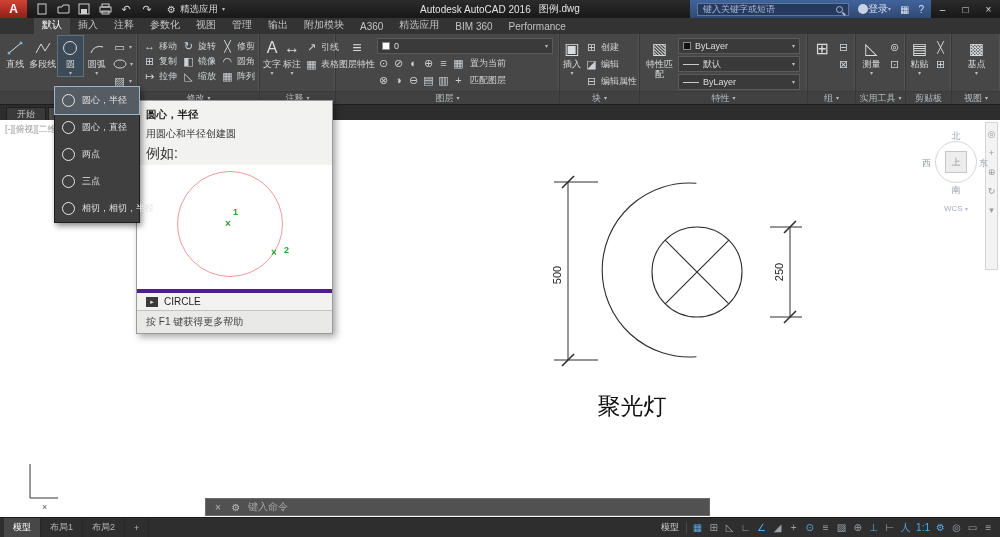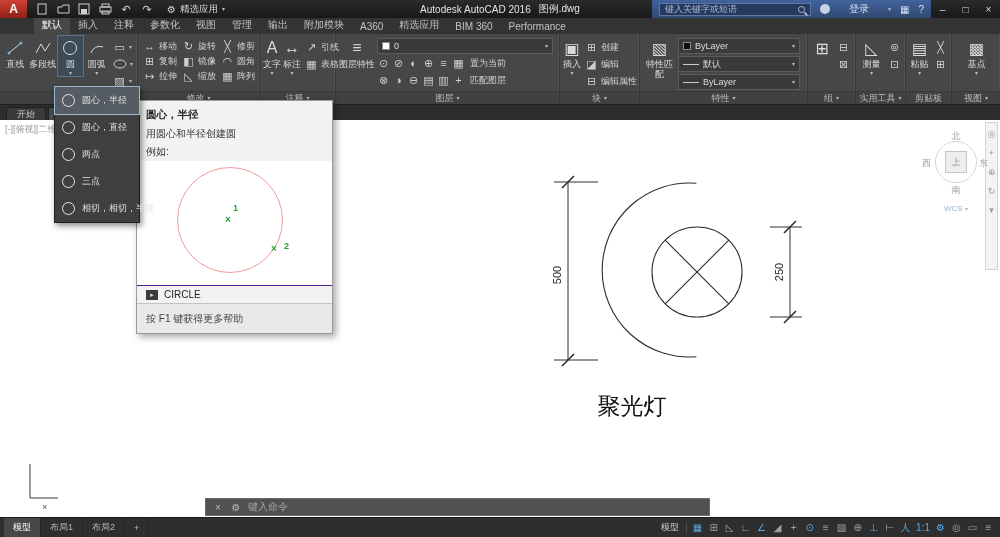--- a/index.html
+++ b/index.html
@@ -12,21 +12,21 @@
   .logo{width:27px;height:18px;background:linear-gradient(#d04334,#8f1f18);color:#fff;font-weight:bold;display:flex;align-items:center;justify-content:center;font-size:12px;cursor:default}
   .qat{display:flex;align-items:center;gap:7px;padding:0 8px;height:100%}
   .qicon{display:flex;align-items:center;justify-content:center;width:14px;height:14px}
   .workspace{display:flex;align-items:center;gap:4px;padding:0 6px;color:#d6d6d6;font-size:9.5px}
   .title-center{position:absolute;left:0;right:0;top:0;height:18px;display:flex;align-items:center;justify-content:center;gap:8px;pointer-events:none;color:#e3e3e3;font-size:10px}
   .tb-right{margin-left:auto;display:flex;align-items:flex-end;height:100%}
   .tb-blue{display:flex;align-items:center;background:linear-gradient(#41639c,#314973);height:100%;padding:0 7px;gap:9px}
   .searchbox{display:flex;align-items:center;gap:5px;background:#263a5e;border:1px solid #5d76a2;height:13px;padding:0 5px;width:152px;color:#a9b7d2;font-size:9px}
   .mag{width:7px;height:7px;border:1.5px solid #a9b7d2;border-radius:50%;position:relative}
   .mag:after{content:"";position:absolute;width:4px;height:1.5px;background:#a9b7d2;transform:rotate(45deg);left:5px;top:6px}
-  .tbicon{color:#d9e2f2;font-size:10px;display:flex;align-items:center;gap:19px}
+  .tbicon{color:#d9e2f2;font-size:10px;display:flex;align-items:center;gap:0}
   .avatar{width:10px;height:10px;border-radius:50%;background:#c7d2e6;position:relative}
   .winbtns{display:flex;height:100%}
   .winbtn{width:23px;height:18px;display:flex;align-items:center;justify-content:center;color:#dcdcdc;font-size:10px}
   .caret{font-size:6px;color:#b9b9b9;line-height:6px}
 
   
   .ribbontabs{height:16px;background:#333333;display:flex;align-items:flex-end;padding-left:34px;color:#c2c2c2;font-size:10px}
   .rtab{padding:2px 8px 2px;white-space:nowrap;cursor:default}
   .rtab.active{background:#474747;color:#ffffff}
 
@@ -88,26 +88,26 @@
   .citem{height:27px;display:flex;align-items:center;gap:5px;padding:0 4px;color:#e2e2e2;font-size:9px;white-space:nowrap}
   .citem.active{background:#565c63;outline:1px solid #9ab6d0}
   .cicon{width:18px;height:18px;flex:none;display:flex;align-items:center;justify-content:center}
   .cicon i{display:block;width:13px;height:13px;border:1.5px solid #e8e8e8;border-radius:50%}
 
   
   .tooltip{position:absolute;left:136px;top:100px;width:197px;height:234px;background:#f2f2f0;border:1px solid #9b9b9b;box-shadow:3px 3px 7px rgba(0,0,0,.35);z-index:20;color:#222;display:flex;flex-direction:column}
   .tt-head{padding:7px 9px 0 9px}
   .tt-title{font-weight:bold;font-size:10.5px}
   .tt-desc{font-size:10px;margin-top:5px;color:#333}
-  .tt-eg{font-size:10px;margin-top:4px;color:#333}
+  .tt-eg{font-size:14px;margin-top:4px;color:#333}
   .tt-img{height:124px;background:#ffffff;position:relative;margin-top:2px}
   .tt-circle{position:absolute;left:40px;top:6px;width:106px;height:106px;border:1px solid #ef9a9a;border-radius:50%}
   .mark{position:absolute;color:#2f9e2f;font-weight:bold;font-size:10px}
   .mlabel{position:absolute;color:#2f9e2f;font-weight:bold;font-size:9px}
-  .tt-cmdrow{border-top:1px solid #4c1d95;display:flex;align-items:center;gap:6px;padding:3px 9px;font-size:10px;color:#222}
+  .tt-cmdrow{border-top:4px solid #4c1d95;display:flex;align-items:center;gap:6px;padding:3px 9px;font-size:10px;color:#222}
   .tt-cmdicon{width:12px;height:10px;background:#3b3b3b;color:#dddddd;font-size:7px;display:flex;align-items:center;justify-content:center}
   .tt-help{border-top:1px solid #c2c2c0;background:#e9e9e7;padding:3px 9px;font-size:10px;color:#444;flex:1;display:flex;align-items:center}
 </style>
 </head>
 <body>
 
 <div class="app">
 
   <div class="titlebar">
     <div class="logo">A</div>

